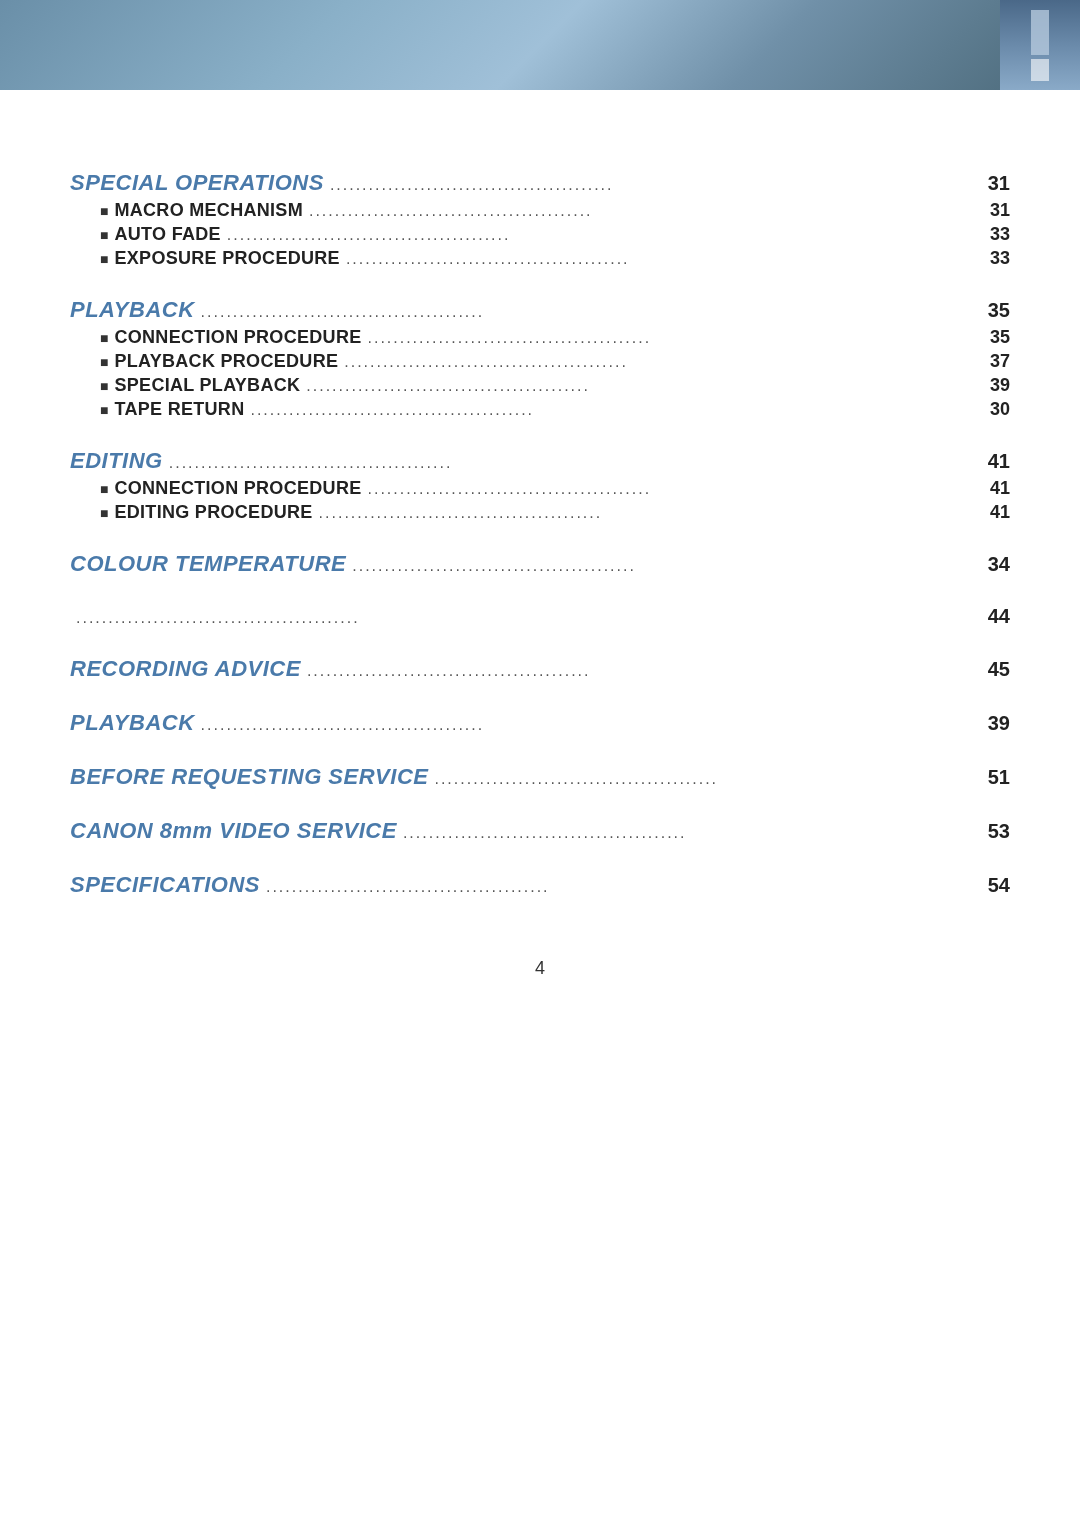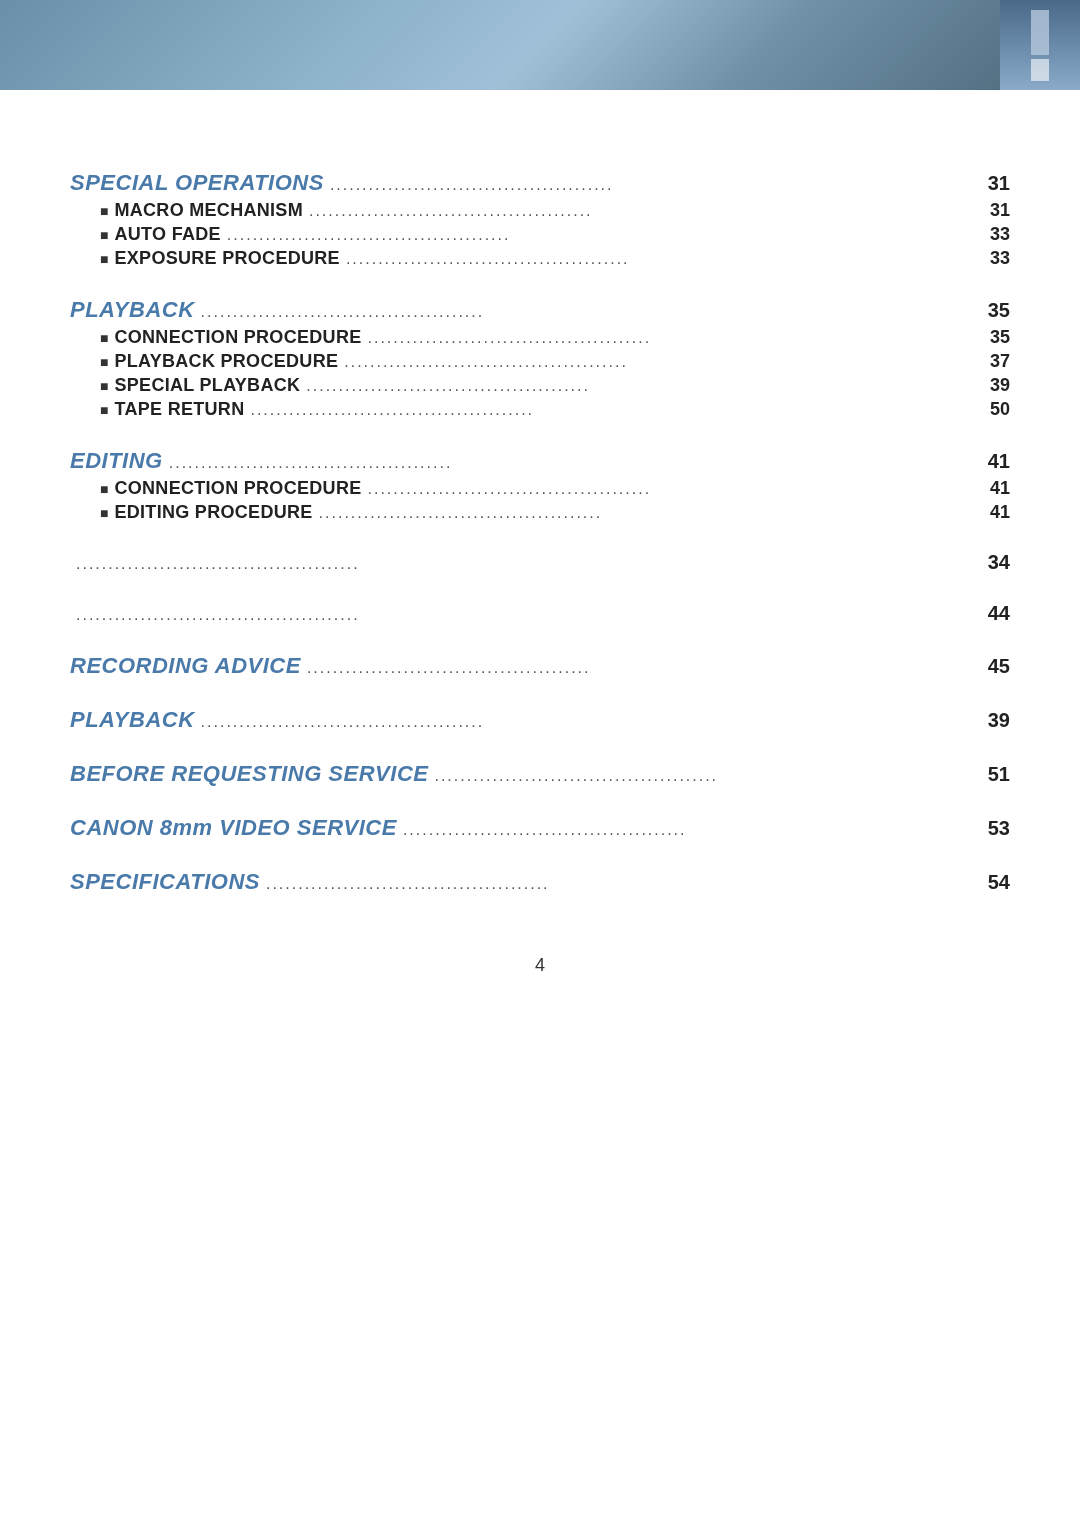--- a/index.html
+++ b/index.html
@@ -205,21 +205,21 @@
     <div class="toc-sub-entry">
       <span class="toc-sub-bullet">■</span>
       <span class="toc-sub-label">SPECIAL PLAYBACK</span>
       <span class="toc-sub-dots">............................................</span>
       <span class="toc-sub-page">39</span>
     </div>
     <div class="toc-sub-entry">
       <span class="toc-sub-bullet">■</span>
       <span class="toc-sub-label">TAPE RETURN</span>
       <span class="toc-sub-dots">............................................</span>
-      <span class="toc-sub-page">50</span>
+      <span class="toc-sub-page">30</span>
     </div>
   </div>
 
   <div class="toc-section">
     <div class="toc-main-entry">
       <span class="toc-main-label">EDITING</span>
       <span class="toc-dots">............................................</span>
       <span class="toc-page">41</span>
     </div>
     <div class="toc-sub-entry">
@@ -231,20 +231,21 @@
     <div class="toc-sub-entry">
       <span class="toc-sub-bullet">■</span>
       <span class="toc-sub-label">EDITING PROCEDURE</span>
       <span class="toc-sub-dots">............................................</span>
       <span class="toc-sub-page">41</span>
     </div>
   </div>
 
   <div class="toc-section">
     <div class="toc-main-entry">
+      <span class="toc-main-label">COLOUR TEMPERATURE</span>
       <span class="toc-dots">............................................</span>
       <span class="toc-page">34</span>
     </div>
   </div>
 
   <div class="toc-section">
     <div class="toc-main-entry">
       <span class="toc-dots">............................................</span>
       <span class="toc-page">44</span>
     </div>

